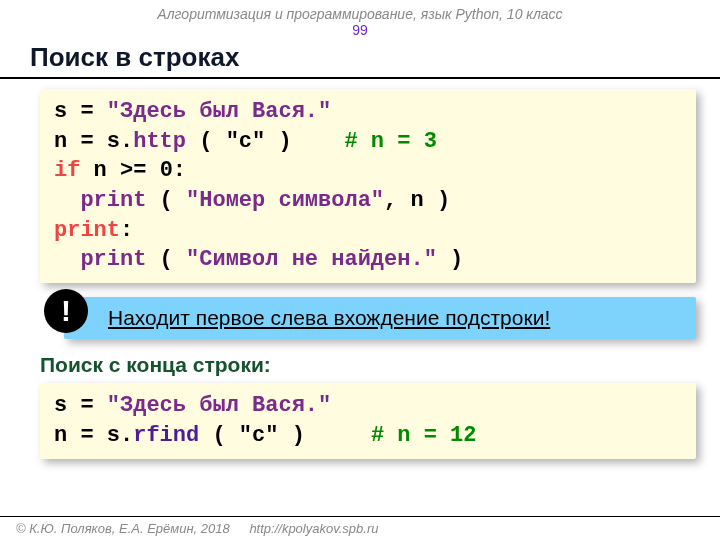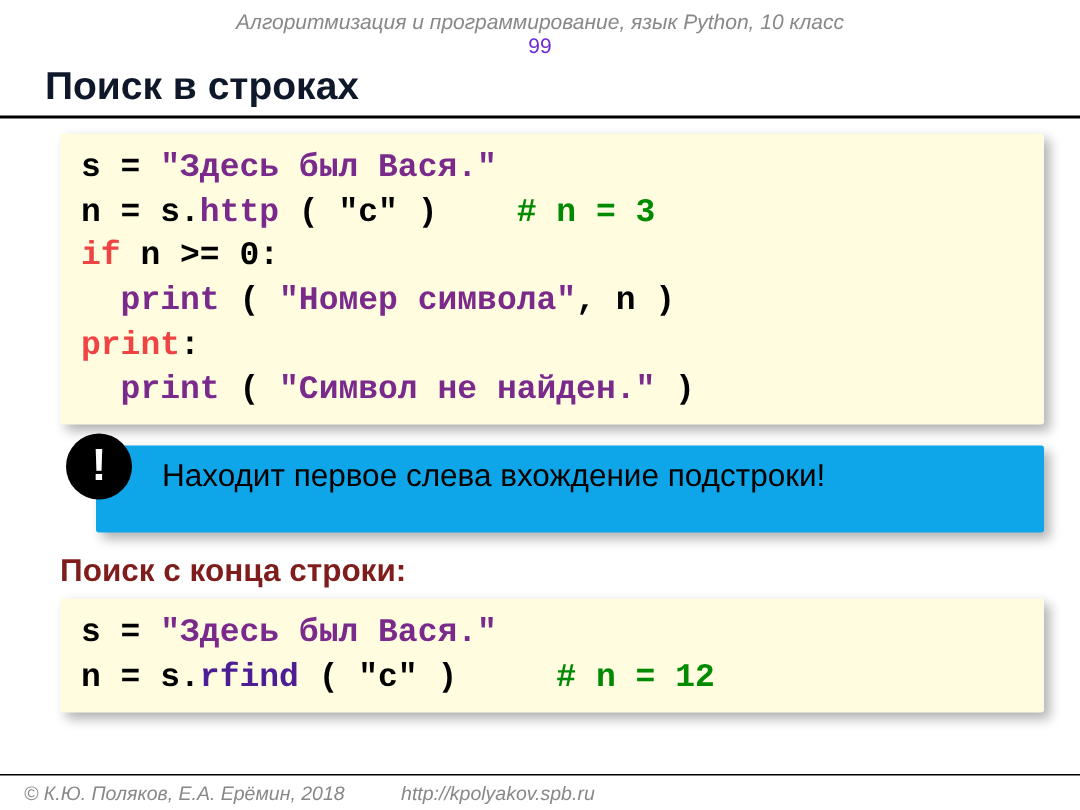--- a/index.html
+++ b/index.html
@@ -50,61 +50,62 @@
   .fn { color: #7a2a8a; }
   .str { color: #7a2a8a; }
   .num { color: #000; }
   .cmt { color: #008a00; margin-top: 28px; }
   .strhl { color: #4c1d95; }
   .callout-wrap {
     position: relative;
     margin: 14px 24px 8px 64px;
   }
   .callout {
-    background: #0ea5e9;
+    background: #7dd3fc;
     border-radius: 2px;
     box-shadow: 4px 4px 8px rgba(0,0,0,0.3);
-    padding: 8px 14px 24px 44px;
+    padding: 8px 14px 8px 44px;
     font-size: 21px;
     color: #000;
     line-height: 1.25;
+    text-decoration: underline;
   }
   .bang {
     position: absolute;
     left: -20px;
     top: -8px;
     width: 44px;
     height: 44px;
     border-radius: 50%;
     background: #000;
     color: #fff;
     font-size: 30px;
     font-weight: bold;
     display: flex;
     align-items: center;
     justify-content: center;
   }
   .subheading {
     font-size: 21px;
     font-weight: bold;
-    color: #7f1d1d;
+    color: #14532d;
     padding: 6px 0 6px 40px;
   }
   .footer {
     position: absolute;
     bottom: 0;
     left: 0;
     right: 0;
     border-top: 1px solid #000;
     padding: 4px 16px;
     font-size: 13px;
     font-style: italic;
     color: #888;
   }
-  .footer .url { margin-left: 34px; }
+  .footer .url { margin-left: 16px; }
 </style>
 </head>
 <body>
 
 <div class="header">
   <span>Алгоритмизация и программирование, язык Python, 10 класс</span>
   <span class="page-num">99</span>
 </div>
 
 <div class="title">Поиск в строках</div>

